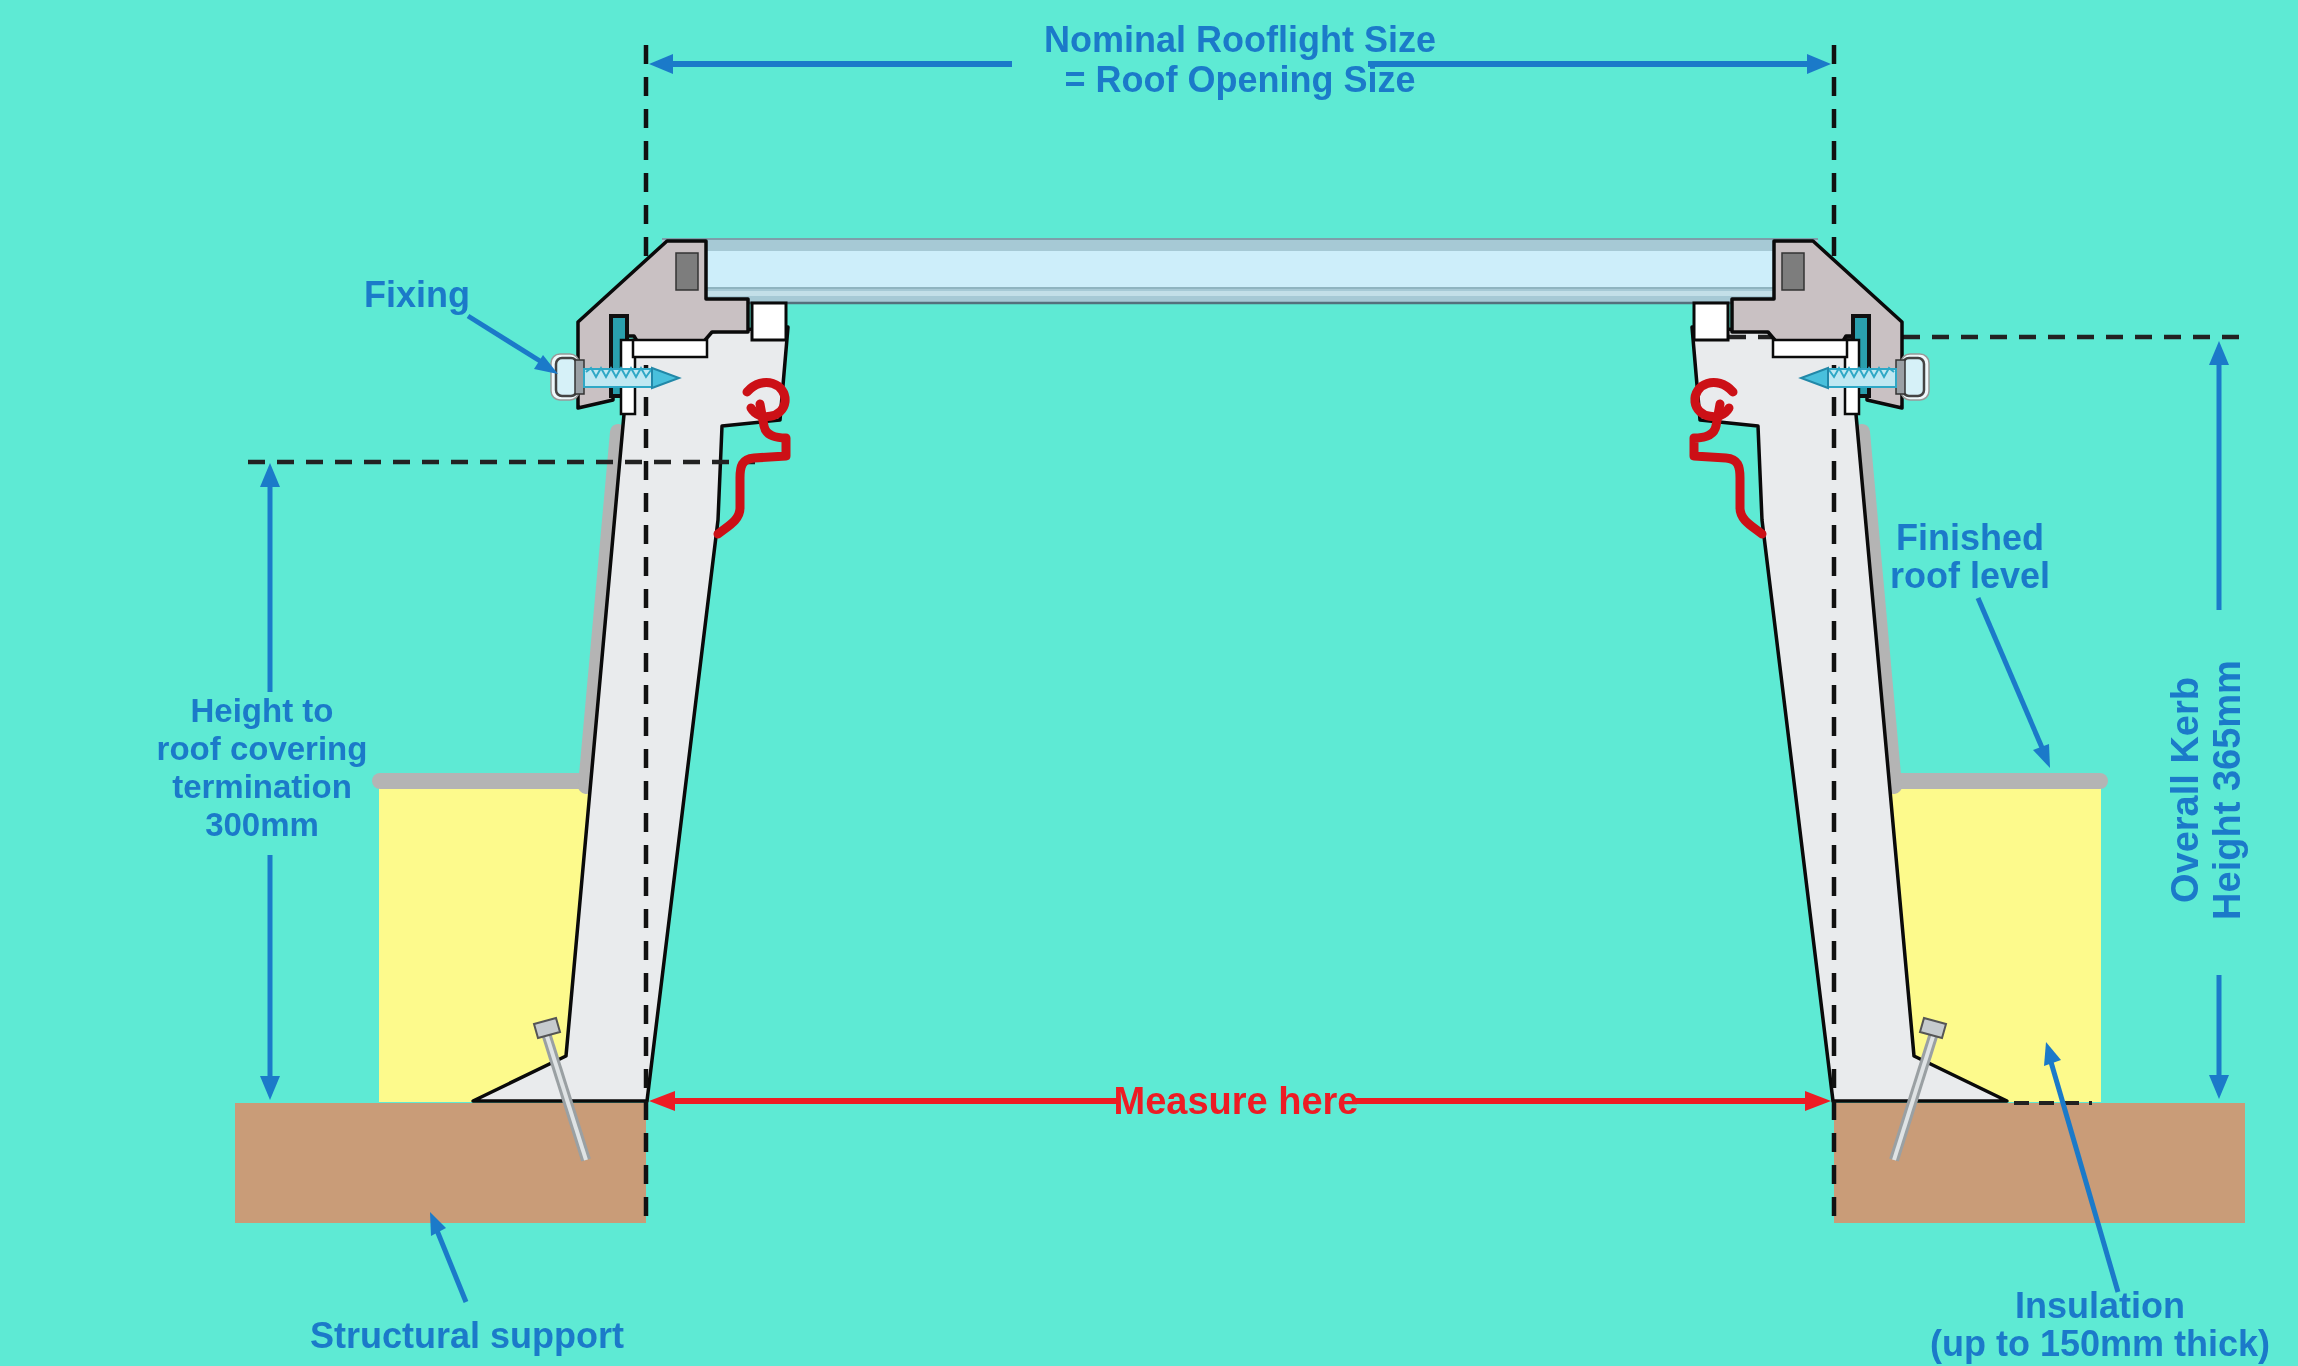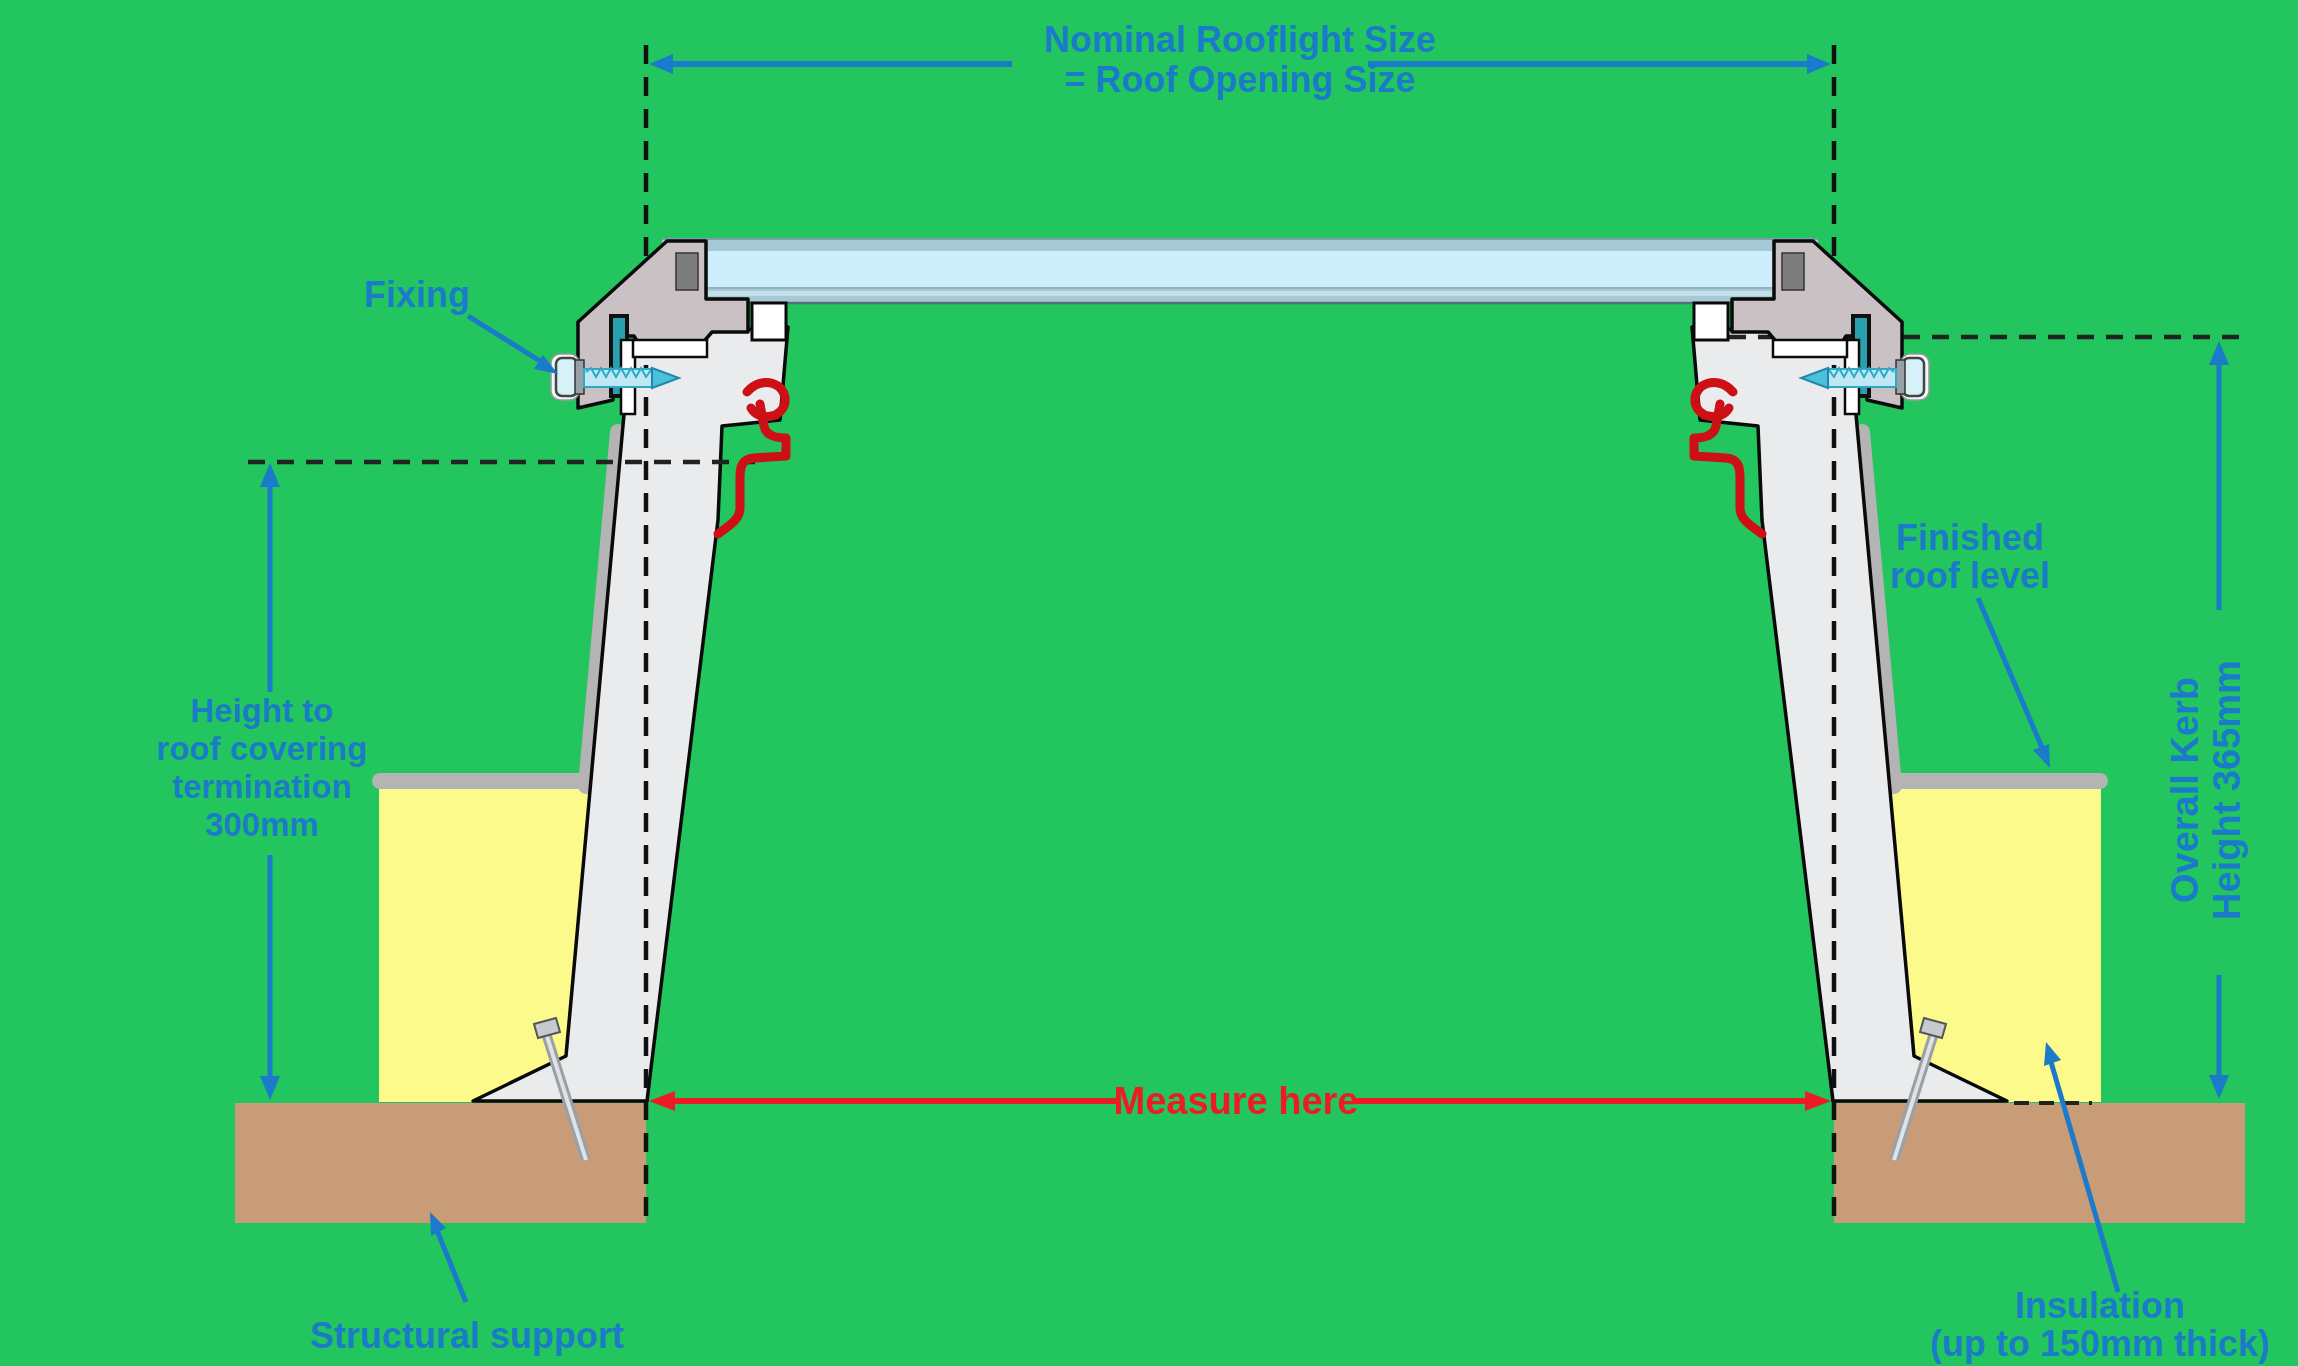--- a/index.html
+++ b/index.html
@@ -1,16 +1,16 @@
 <!DOCTYPE html>
 <html><head>
 <meta charset="utf-8">
 <style>
   html,body{margin:0;padding:0;background:#ffffff;}
-  .canvas{position:relative;width:2298px;height:1366px;background:#22c55e;overflow:hidden;
+  .canvas{position:relative;width:2298px;height:1366px;background:#5eead4;overflow:hidden;
           font-family:"Liberation Sans", sans-serif;text-align:right;}
   svg{display:block;}
   text{font-family:"Liberation Sans", sans-serif;font-weight:bold;}
   .lbl-blue{fill:#1b7ac9;}
   .lbl-red{fill:#ed1c24;}
 </style>
 </head>
 <body>
 
 <div class="canvas">

